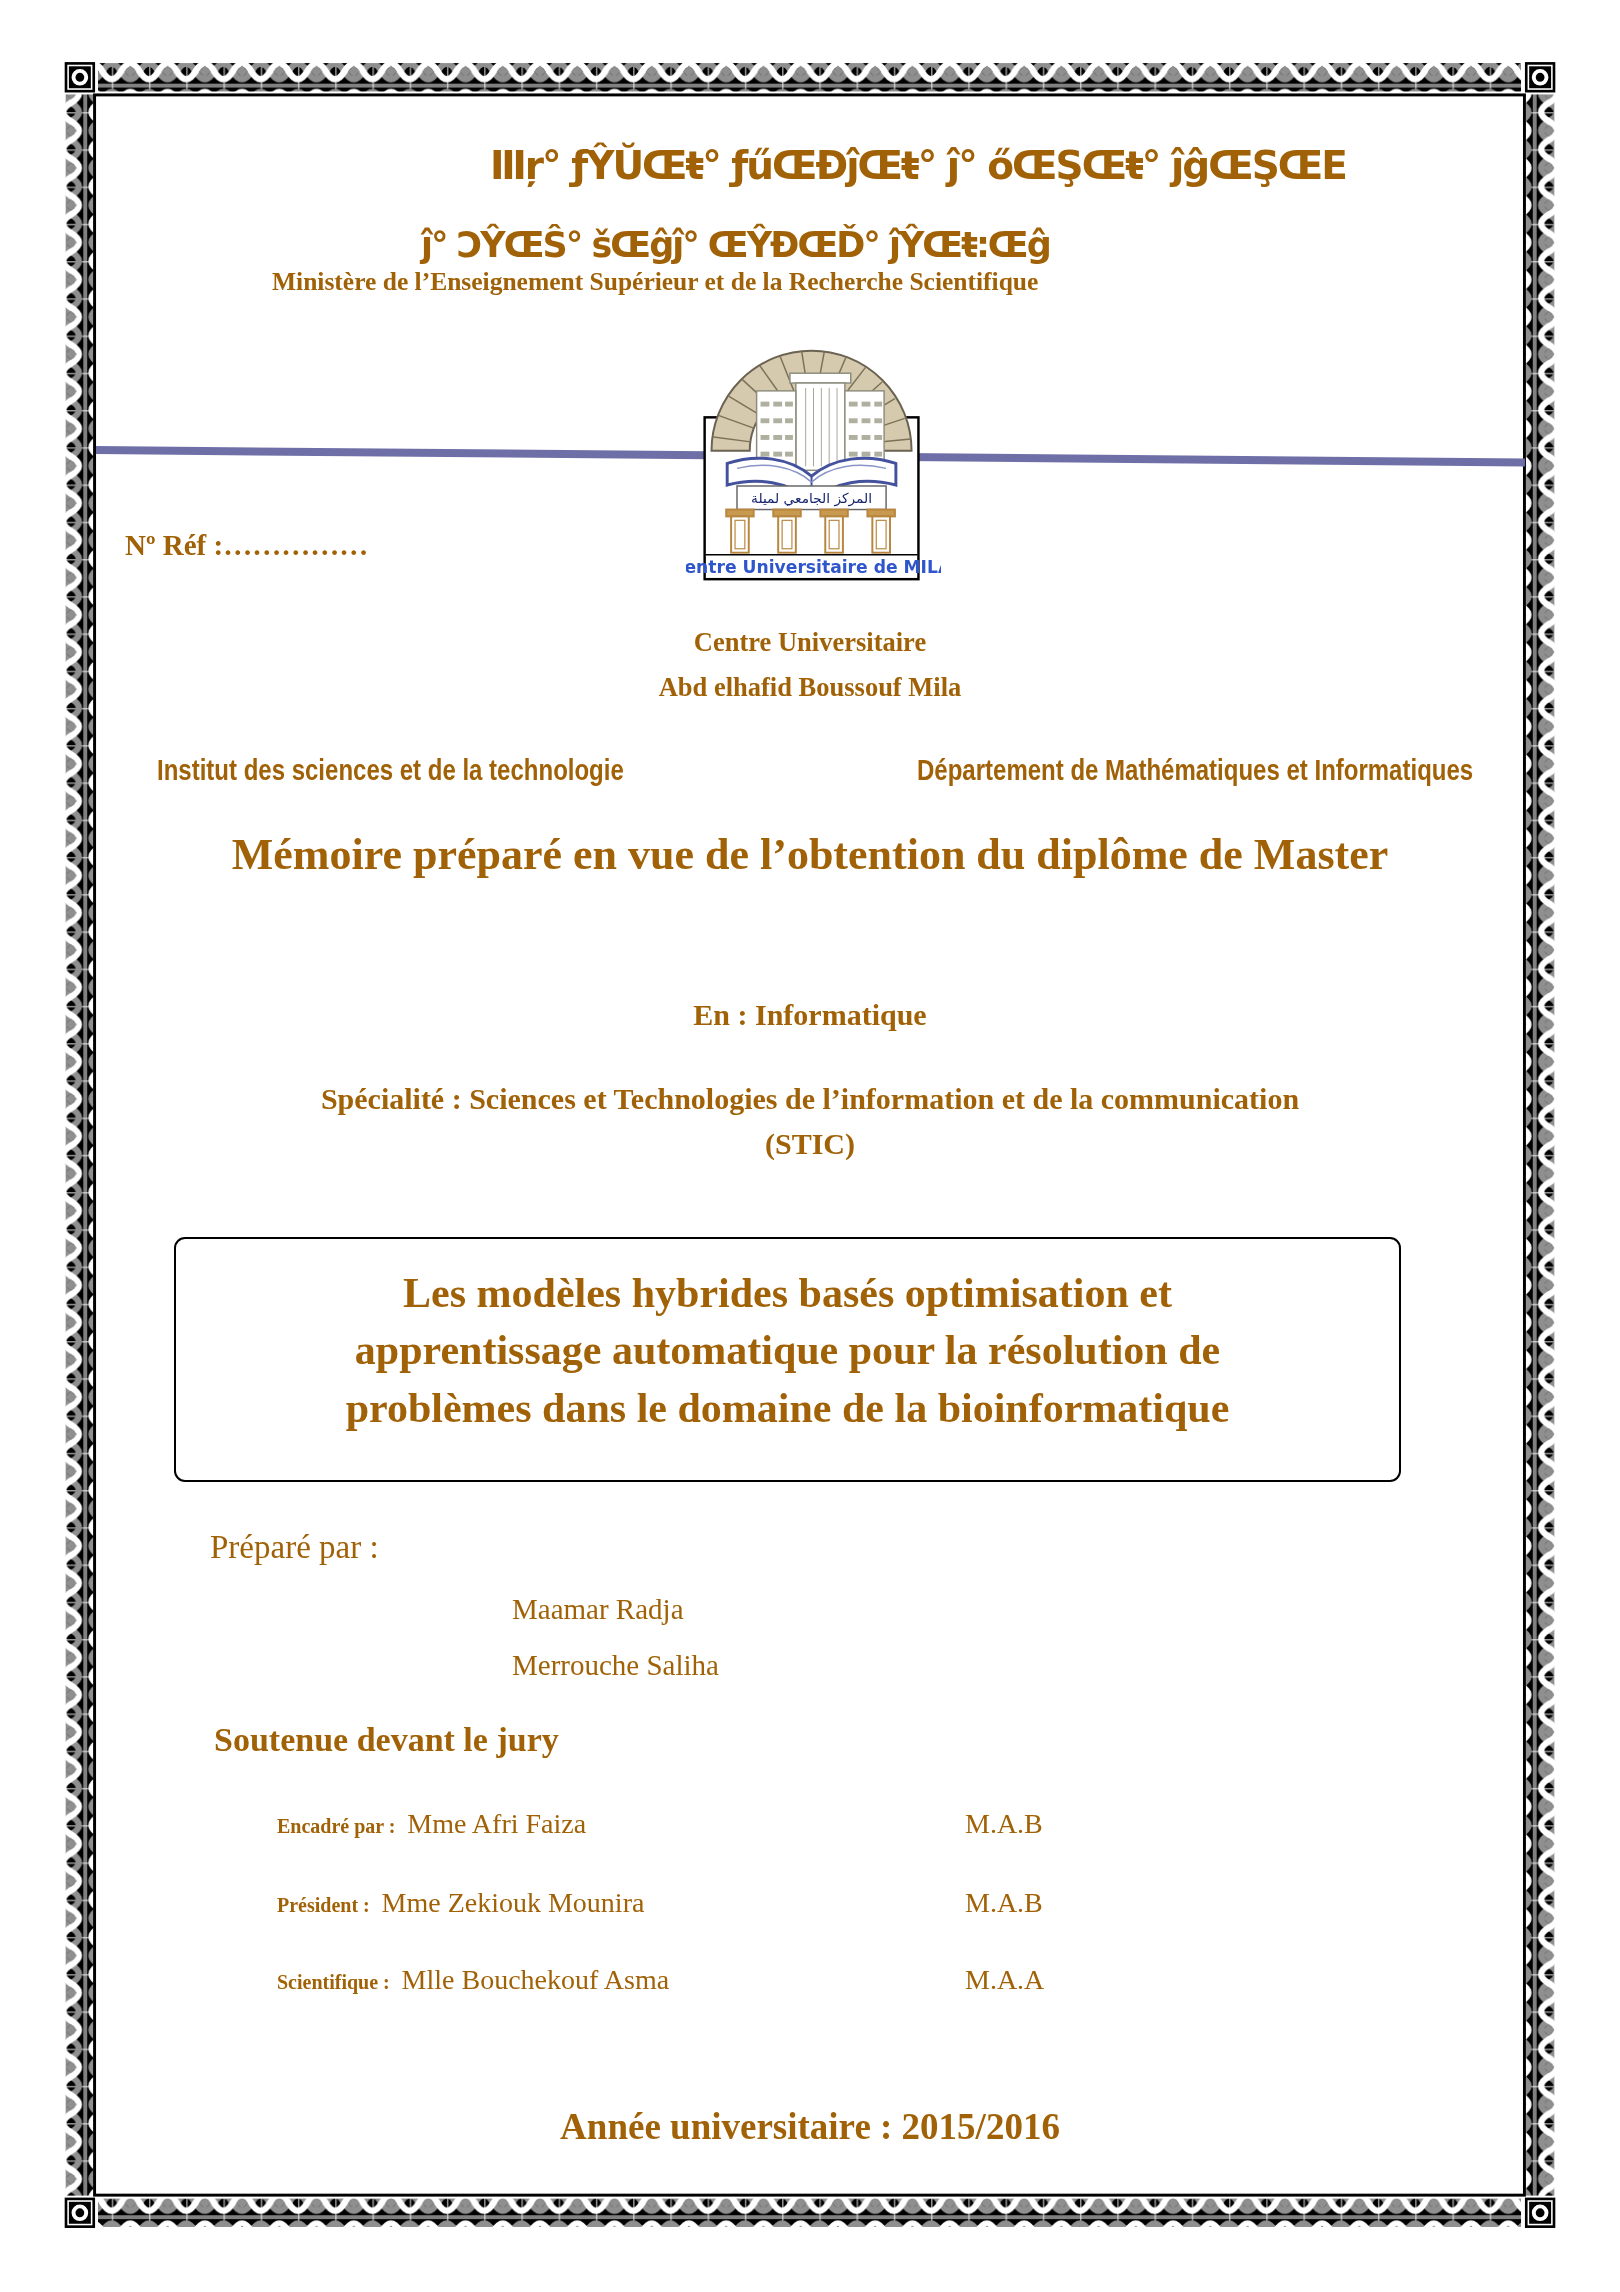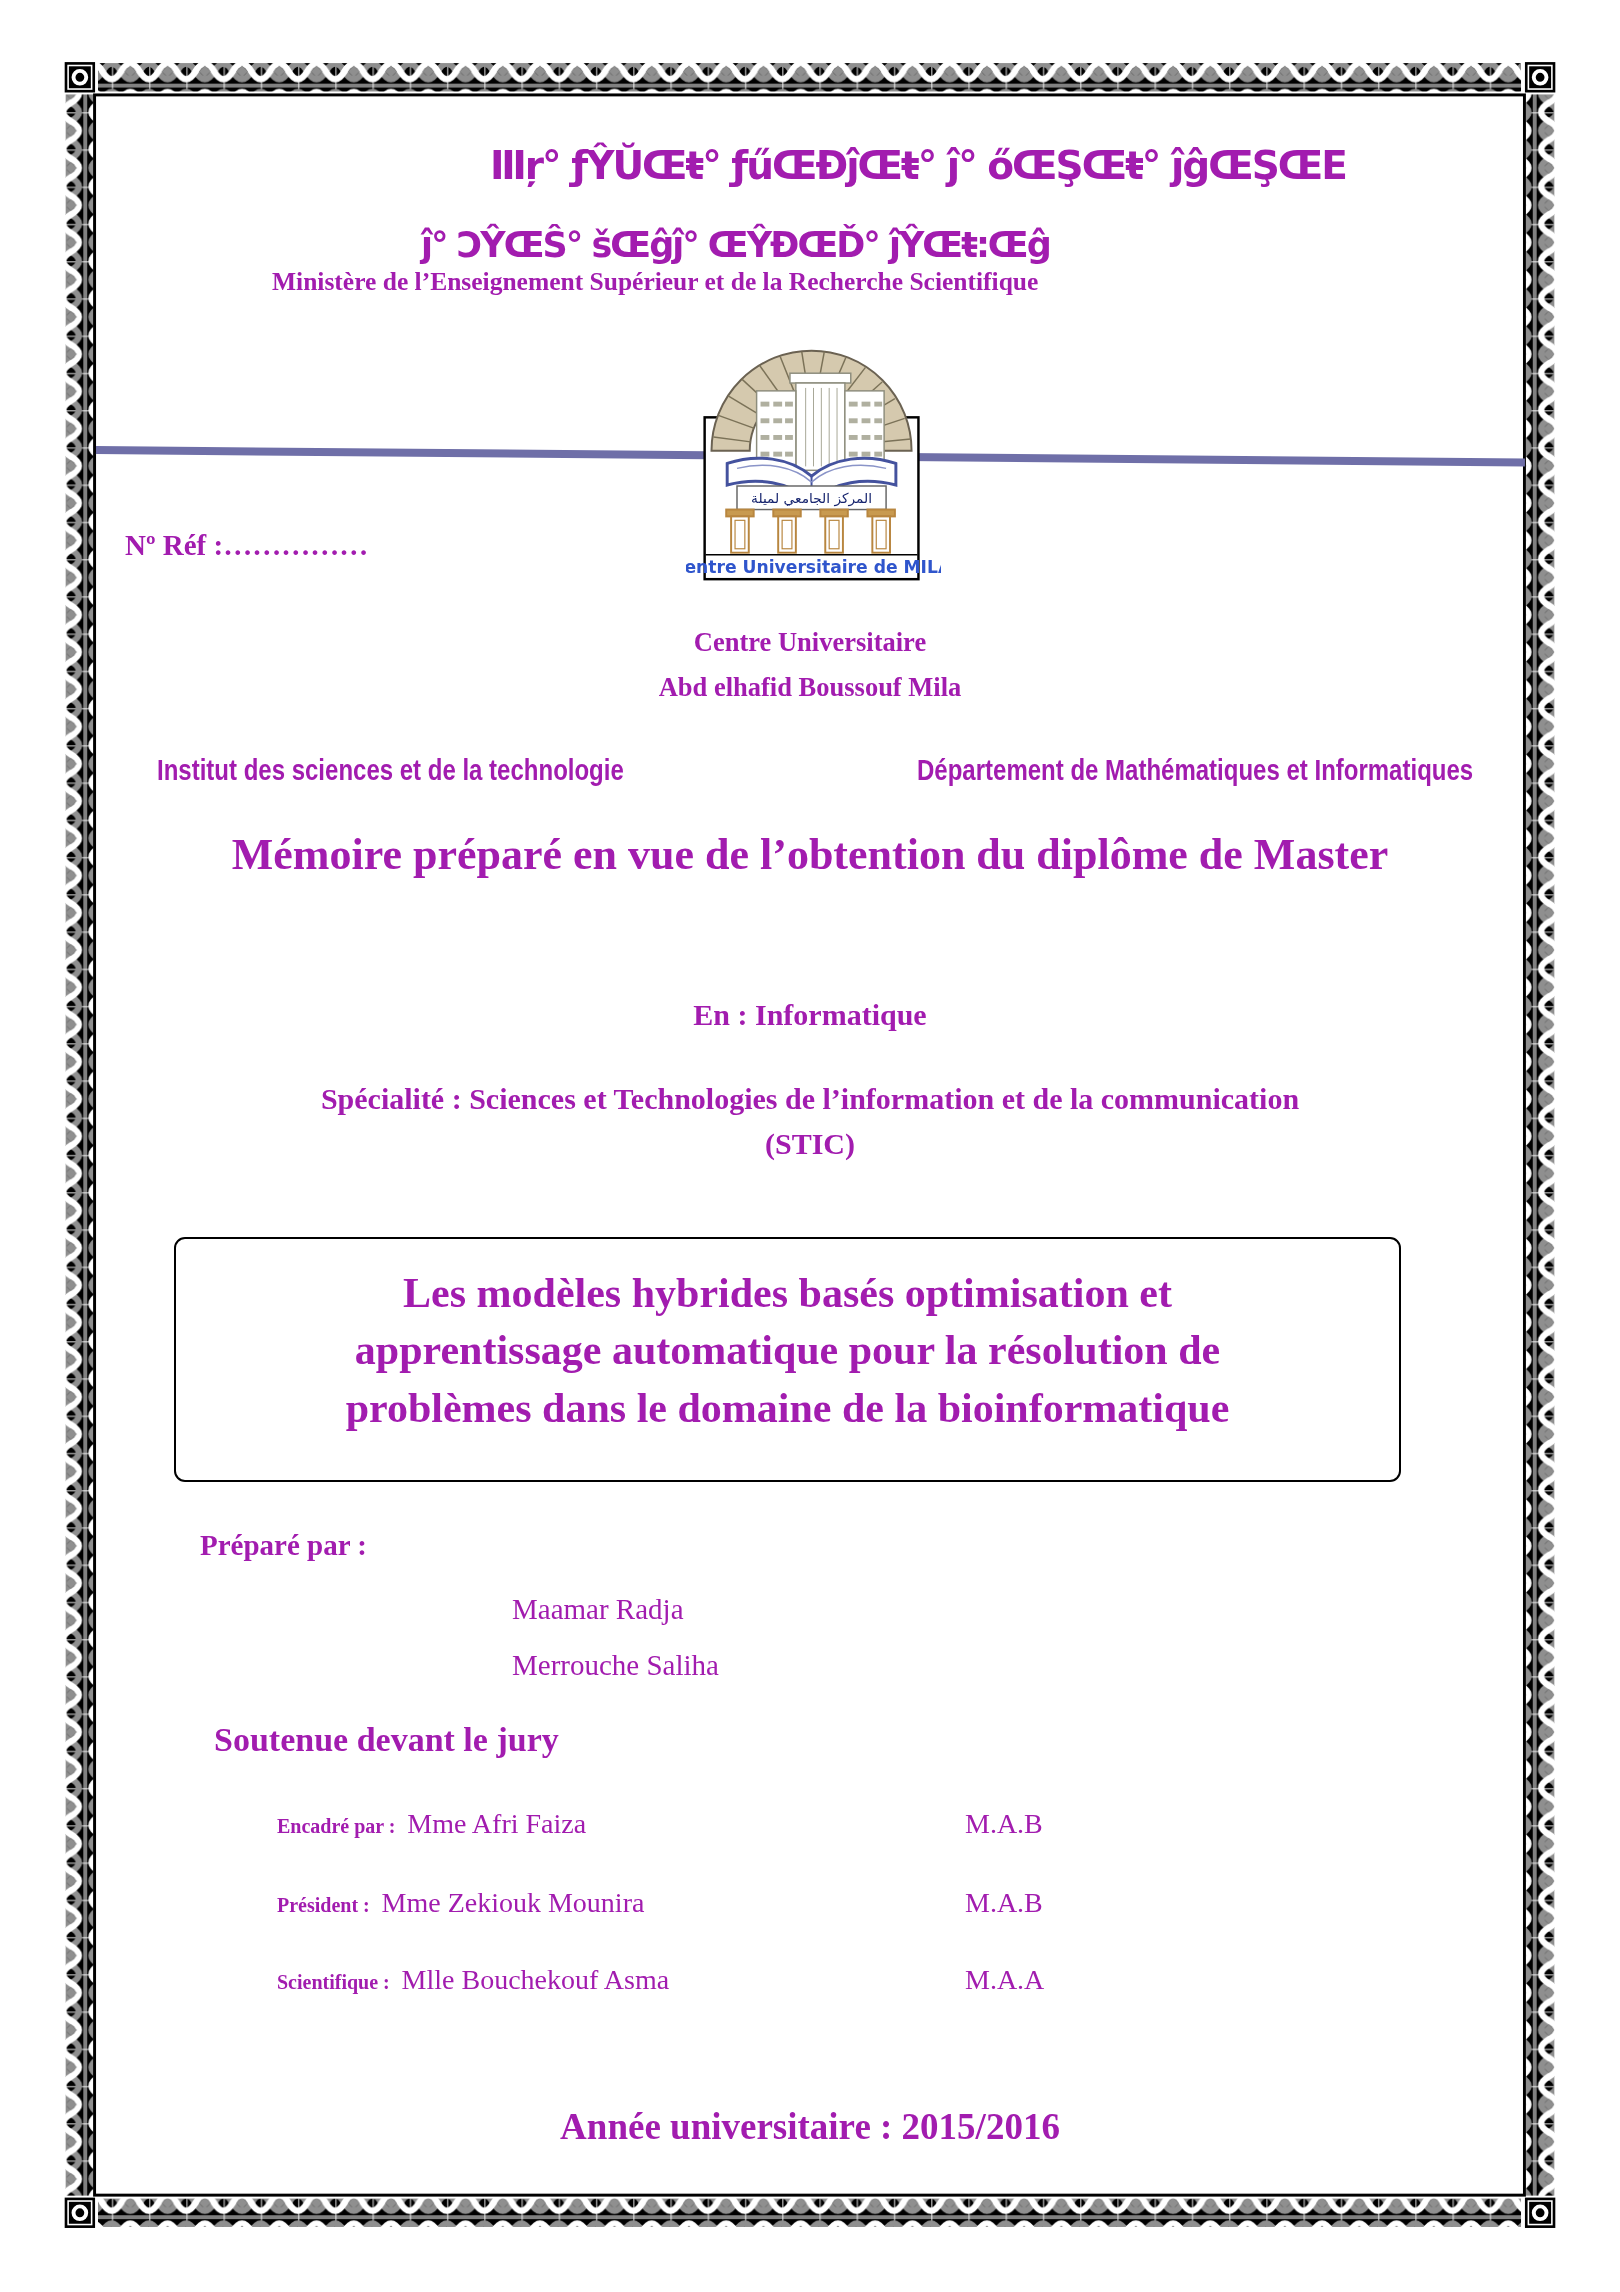--- a/index.html
+++ b/index.html
@@ -1,21 +1,21 @@
 <!DOCTYPE html>
 <html><head>
 <meta charset="utf-8">
 <style>
   html,body{margin:0;padding:0;background:#ffffff;}
   .page{
     position:relative;
     width:1620px;height:2293px;
     background:#ffffff;
     font-family:"Liberation Serif", serif;
-    color:#a21caf;
+    color:#a16207;
     overflow:hidden;
   }
   .abs{position:absolute;}
   .ctr{left:0;width:1620px;text-align:center;}
   .garble1{top:143px;left:490px;font-family:"DejaVu Sans",sans-serif;font-weight:bold;font-size:39px;letter-spacing:-2px;white-space:nowrap;}
   .garble2{top:225px;left:421px;font-family:"DejaVu Sans",sans-serif;font-weight:bold;font-size:35px;letter-spacing:-2px;white-space:nowrap;}
   .republique{top:192px;left:463px;font-size:26.5px;font-weight:bold;white-space:nowrap;}
   .ministere{top:267px;left:272px;font-size:25.5px;font-weight:bold;white-space:nowrap;}
   .divider{
     top:446px;left:96px;width:1429px;height:7.8px;
@@ -35,21 +35,21 @@
   .specialite{top:1076px;font-size:30px;font-weight:bold;line-height:1.5;}
   .title-box{
     top:1237px;left:174px;width:1223px;height:241px;
     border:2.9px solid #000;border-radius:11px;
     z-index:2;background:#fff;
   }
   .title-box-inner{
     padding:25.5px 39px 0 39px;
     text-align:center;font-size:42px;font-weight:bold;line-height:1.38;
   }
-  .prepare{top:1529px;left:200px;font-size:29px;font-weight:bold;}
+  .prepare{top:1529px;left:210px;font-size:33px;font-weight:normal;}
   .author{left:512px;font-size:29px;}
   .author-1{top:1593px;}
   .author-2{top:1649px;}
   .soutenue{top:1721px;left:214px;font-size:34px;font-weight:bold;}
   .jury-row{position:absolute;left:277px;width:1078px;white-space:nowrap;}
   .jury-row-1{top:1808px;}
   .jury-row-2{top:1887px;font-family:Liberation Serif, serif;}
   .jury-row-3{top:1964px;}
   .jury-role{font-size:20px;font-weight:bold;}
   .jury-name{font-size:28px;margin-left:7.8px;}

